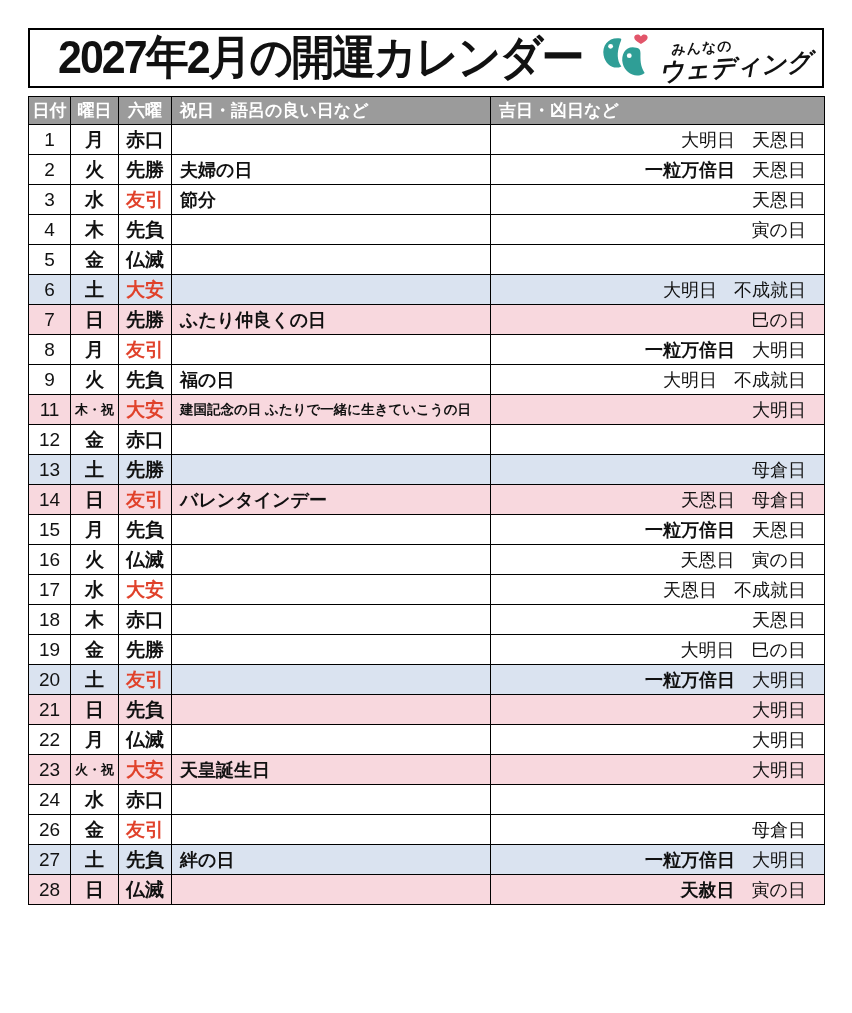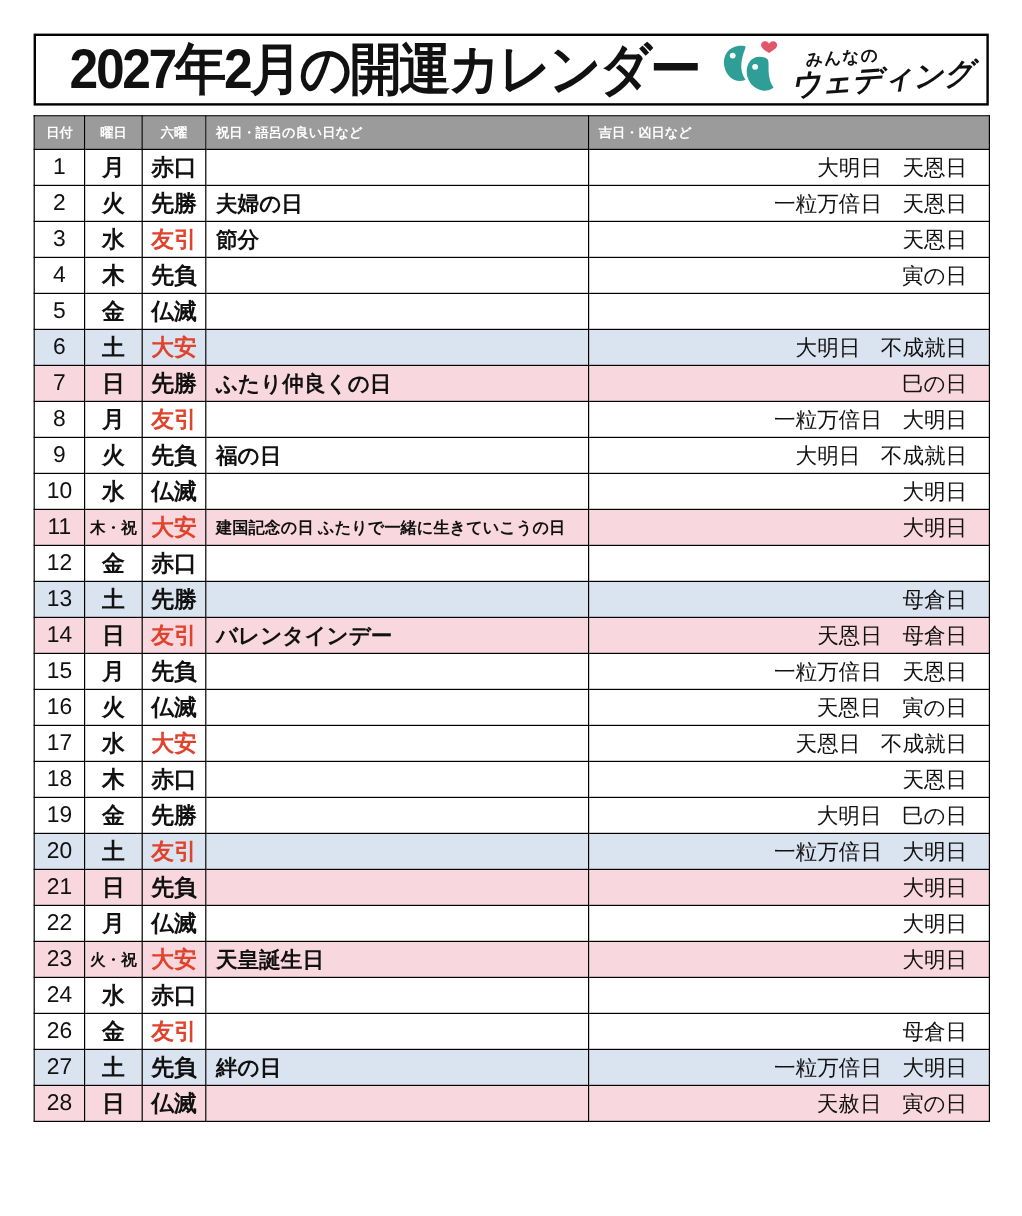--- a/index.html
+++ b/index.html
@@ -42,38 +42,38 @@
   }
   th,td{
     border:1.6px solid #000;
     box-sizing:border-box;
     overflow:hidden;
     white-space:nowrap;
   }
   th{
     background:var(--header-bg,#9b9b9b);
     color:#fff;
-    font-size:11px;
+    font-size:17px;
     font-weight:bold;
     height:28px;
     text-align:center;
     padding:0;
   }
   th.left{text-align:left;padding-left:8px;margin-top:12px;}
   td{height:30px;font-size:19px;vertical-align:middle;}
   .c-date{text-align:center;font-size:19px;}
   .c-weekday{text-align:center;font-weight:bold;}
   .c-weekday.small{font-size:13px;}
   .c-rokuyo{text-align:center;font-weight:bold;}
   .c-rokuyo.red{color:var(--red,#e0422b);}
   .c-holiday{text-align:left;padding-left:8px;font-weight:bold;font-size:18px;}
   .c-holiday.small{font-size:13.5px;}
   .c-lucky{text-align:right;padding-left:8px;font-size:18px;}
   .lucky-item{margin-right:17px;}
-  .lucky-item.bold{font-weight:normal;}
+  .lucky-item.bold{font-weight:bold;}
   tr.row-white td{background:#ffffff;}
   tr.row-saturday td{background:var(--sat-bg,#dae3f0);}
   tr.row-sunday td{background:var(--sun-bg,#f8d8de);}
 </style>
 </head>
 <body>
 
 <div class="page">
 
   <div class="title-box">
@@ -167,27 +167,20 @@
           <td class="c-holiday"></td>
           <td class="c-lucky"><span class="lucky-item bold">一粒万倍日</span><span class="lucky-item">大明日</span></td>
         </tr>
         <tr class="row-white">
           <td class="c-date">9</td>
           <td class="c-weekday">火</td>
           <td class="c-rokuyo">先負</td>
           <td class="c-holiday">福の日</td>
           <td class="c-lucky"><span class="lucky-item">大明日</span><span class="lucky-item">不成就日</span></td>
         </tr>
-        <tr class="row-white">
-          <td class="c-date">10</td>
-          <td class="c-weekday">水</td>
-          <td class="c-rokuyo">仏滅</td>
-          <td class="c-holiday"></td>
-          <td class="c-lucky"><span class="lucky-item">大明日</span></td>
-        </tr>
         <tr class="row-sunday">
           <td class="c-date">11</td>
           <td class="c-weekday small">木・祝</td>
           <td class="c-rokuyo red">大安</td>
           <td class="c-holiday small">建国記念の日 ふたりで一緒に生きていこうの日</td>
           <td class="c-lucky"><span class="lucky-item">大明日</span></td>
         </tr>
         <tr class="row-white">
           <td class="c-date">12</td>
           <td class="c-weekday">金</td>

